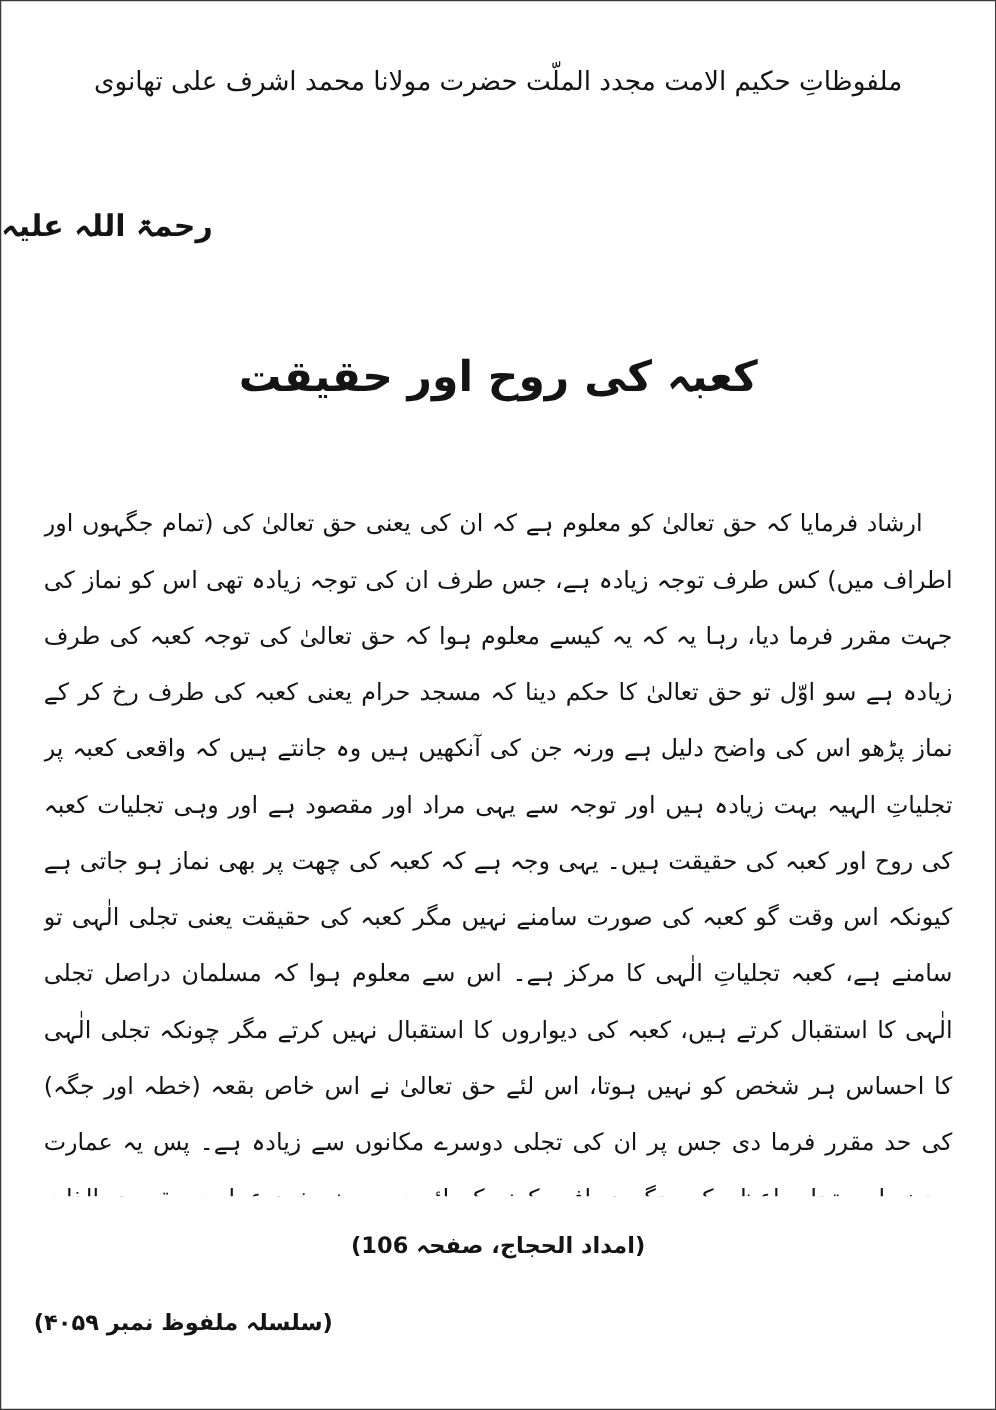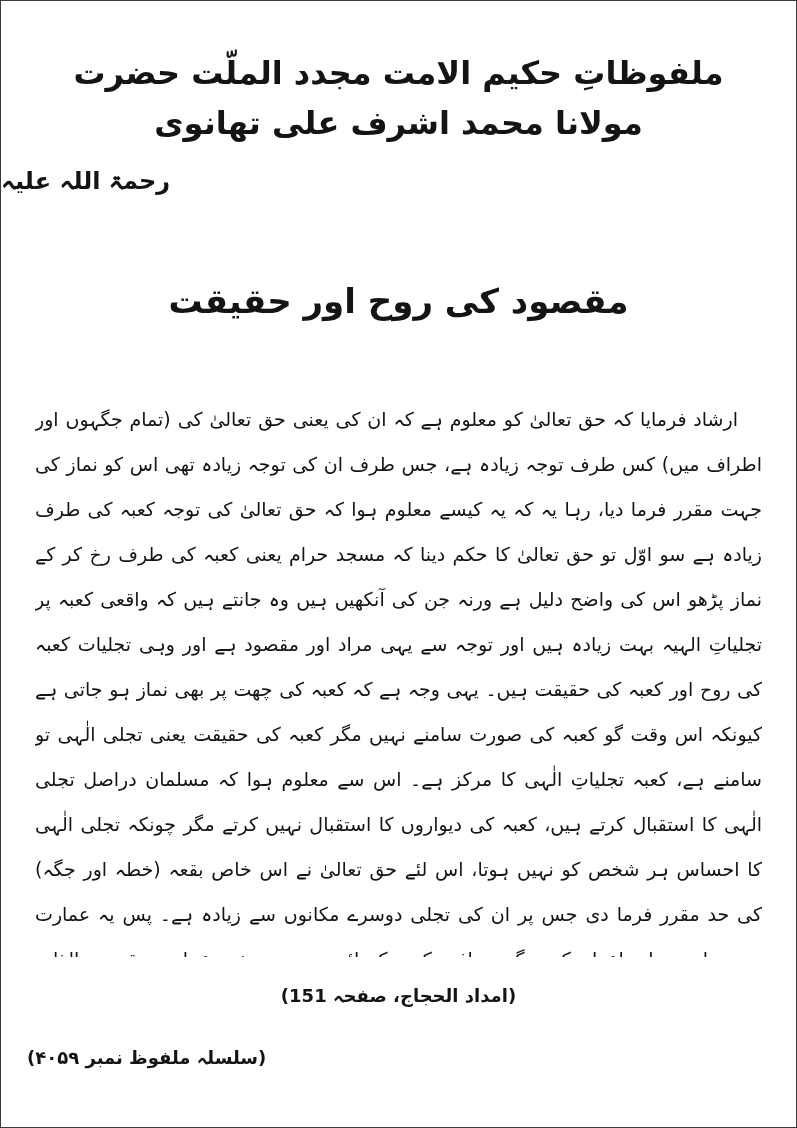--- a/index.html
+++ b/index.html
@@ -19,22 +19,22 @@
     color: #141414;
     direction: rtl;
     overflow: hidden;
   }
   .doc-title {
     position: absolute;
     top: 48px;
     left: 30px;
     right: 30px;
     text-align: center;
-    font-size: 32px;
-    font-weight: bold;
+    font-size: 21px;
+    font-weight: normal;
     line-height: 1.55;
     letter-spacing: 0;
   }
   .honorific {
     position: absolute;
     top: 166px;
     left: 0;
     width: 100%;
     text-align: left;
     font-size: 24px;
@@ -82,21 +82,21 @@
 </style>
 </head>
 <body>
 
 <div class="page">
 
   <div class="doc-title">ملفوظاتِ حکیم الامت مجدد الملّت حضرت مولانا محمد اشرف علی تھانوی</div>
 
   <div class="honorific">رحمۃ اللہ علیہ</div>
 
-  <div class="section-heading">مقصود کی روح اور حقیقت</div>
+  <div class="section-heading">کعبہ کی روح اور حقیقت</div>
 
   <div class="body-paragraph">ارشاد فرمایا کہ حق تعالیٰ کو معلوم ہے کہ ان کی یعنی حق تعالیٰ کی (تمام جگہوں اور اطراف میں) کس طرف توجہ زیادہ ہے، جس طرف ان کی توجہ زیادہ تھی اس کو نماز کی جہت مقرر فرما دیا، رہا یہ کہ یہ کیسے معلوم ہوا کہ حق تعالیٰ کی توجہ کعبہ کی طرف زیادہ ہے سو اوّل تو حق تعالیٰ کا حکم دینا کہ مسجد حرام یعنی کعبہ کی طرف رخ کر کے نماز پڑھو اس کی واضح دلیل ہے ورنہ جن کی آنکھیں ہیں وہ جانتے ہیں کہ واقعی کعبہ پر تجلیاتِ الہیہ بہت زیادہ ہیں اور توجہ سے یہی مراد اور مقصود ہے اور وہی تجلیات کعبہ کی روح اور کعبہ کی حقیقت ہیں۔ یہی وجہ ہے کہ کعبہ کی چھت پر بھی نماز ہو جاتی ہے کیونکہ اس وقت گو کعبہ کی صورت سامنے نہیں مگر کعبہ کی حقیقت یعنی تجلی الٰہی تو سامنے ہے، کعبہ تجلیاتِ الٰہی کا مرکز ہے۔ اس سے معلوم ہوا کہ مسلمان دراصل تجلی الٰہی کا استقبال کرتے ہیں، کعبہ کی دیواروں کا استقبال نہیں کرتے مگر چونکہ تجلی الٰہی کا احساس ہر شخص کو نہیں ہوتا، اس لئے حق تعالیٰ نے اس خاص بقعہ (خطہ اور جگہ) کی حد مقرر فرما دی جس پر ان کی تجلی دوسرے مکانوں سے زیادہ ہے۔ پس یہ عمارت محض اس تجلی اعظم کی جگہ دریافت کرنے کے لئے ہے، ورنہ خود عمارت مقصود بالذات نہیں، چنانچہ کعبہ کی عمارت منہدم ہو جانے کے بعد نماز کا موقوف نہ ہونا اور کعبہ کی چھت پر نماز کا درست ہونا اس کی دلیل ہے۔</div>
 
-  <div class="citation">(امداد الحجاج، صفحہ 151)</div>
+  <div class="citation">(امداد الحجاج، صفحہ 106)</div>
 
   <div class="series-number">(سلسلہ ملفوظ نمبر ۴۰۵۹)</div>
 
 </div>
 
 </body></html>

